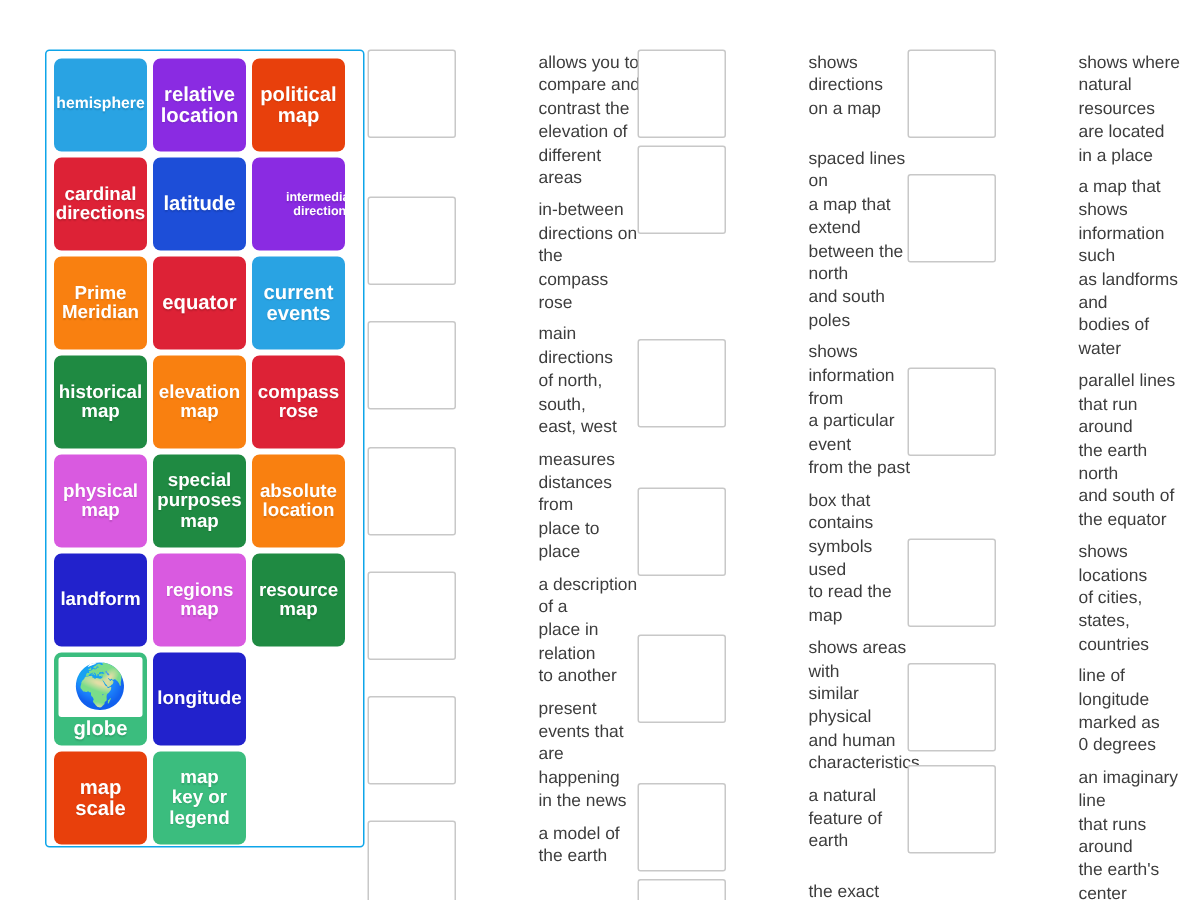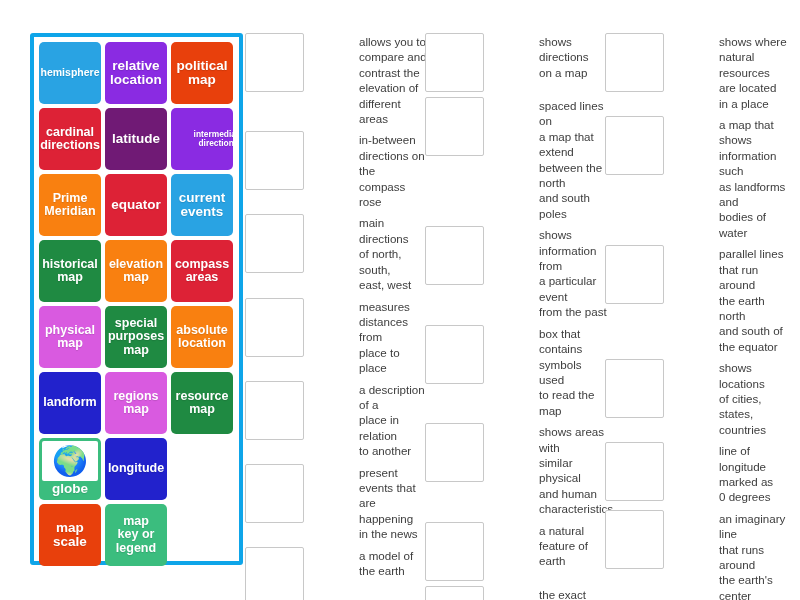--- a/index.html
+++ b/index.html
@@ -22,21 +22,21 @@
     height: 600px;
   }
 
   
   .tiles-panel {
     position: absolute;
     left: 30px;
     top: 33px;
     width: 213px;
     height: 532px;
-    border: 4px solid #0ea5e9;
+    border: 1px solid #0ea5e9;
     border-radius: 3px;
     background: #ffffff;
     box-sizing: border-box;
   }
   .tiles-grid {
     position: absolute;
     left: 3px;
     top: 3px;
     width: 198px;
     display: flex;
@@ -141,21 +141,21 @@
 location</span>
         </div>
         <div class="tile sz-lg" style="background: rgb(232, 64, 12);">
           <span style="white-space: pre-line;">political
 map</span>
         </div>
         <div class="tile sz-md" style="background: rgb(221, 34, 54);">
           <span style="white-space: pre-line;">cardinal
 directions</span>
         </div>
-        <div class="tile sz-lg" style="background: #701a75;">
+        <div class="tile sz-lg" style="background: #1d4ed8;">
           <span style="white-space: pre-line;">latitude</span>
         </div>
         <div class="tile sz-xs" style="background: rgb(138, 43, 226);">
           <span style="white-space: pre-line;">intermediate
 directions</span>
         </div>
         <div class="tile sz-md" style="background: rgb(249, 128, 16);">
           <span style="white-space: pre-line;">Prime
 Meridian</span>
         </div>
@@ -169,21 +169,21 @@
         <div class="tile sz-md" style="background: rgb(31, 138, 66);">
           <span style="white-space: pre-line;">historical
 map</span>
         </div>
         <div class="tile sz-md" style="background: rgb(249, 128, 16);">
           <span style="white-space: pre-line;">elevation
 map</span>
         </div>
         <div class="tile sz-md" style="background: rgb(221, 34, 54);">
           <span style="white-space: pre-line;">compass
-areas</span>
+rose</span>
         </div>
         <div class="tile sz-md" style="background: rgb(217, 90, 224);">
           <span style="white-space: pre-line;">physical
 map</span>
         </div>
         <div class="tile sz-md" style="background: rgb(31, 138, 66);">
           <span style="white-space: pre-line;">special
 purposes
 map</span>
         </div>

